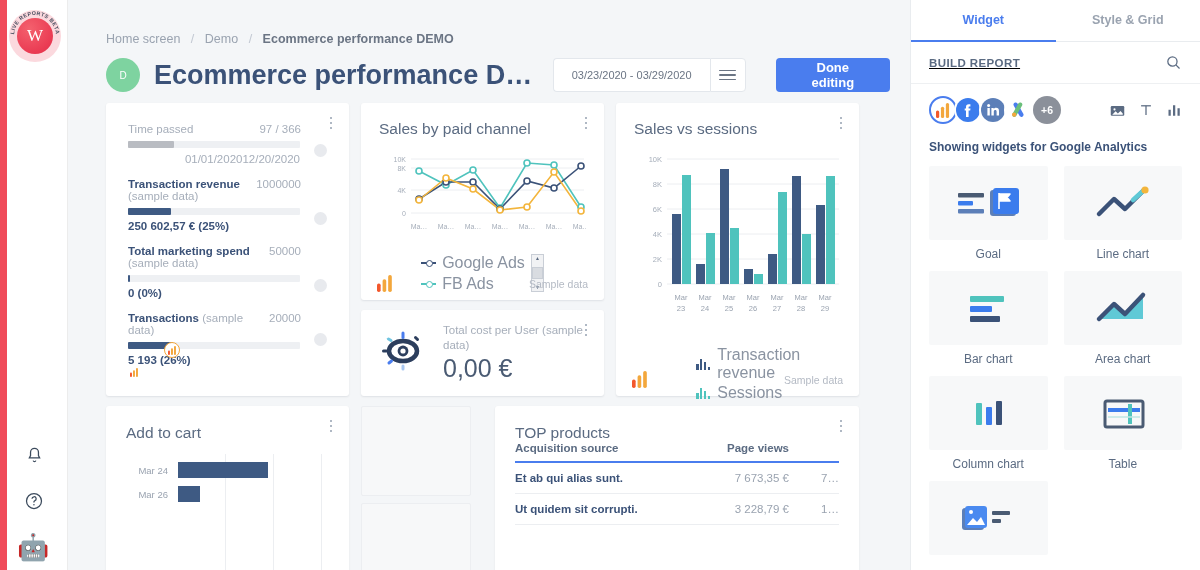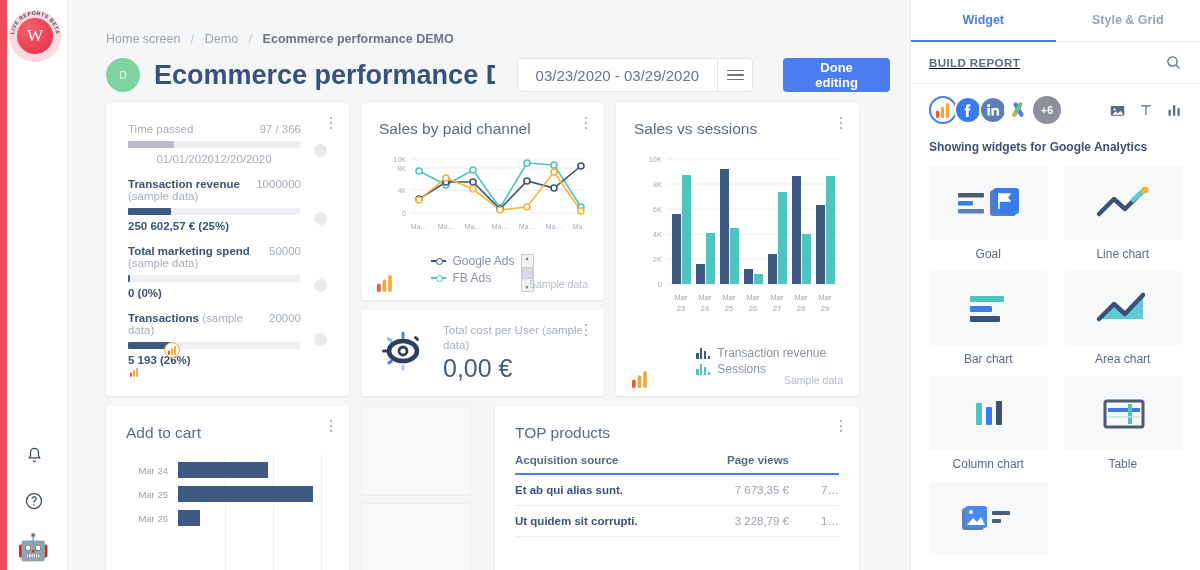--- a/index.html
+++ b/index.html
@@ -74,21 +74,21 @@
   }
   .doc-title {
     font-size: 27px; font-weight: 700; color: #3b5278;
     white-space: nowrap; overflow: hidden; max-width: 400px;
   }
   .daterange-group { display: flex; align-items: stretch; margin-left: 8px; }
   .daterange {
     background: #fff; border: 1px solid #e3e7ec; border-right: none;
     border-radius: 4px 0 0 4px; height: 34px;
     display: flex; align-items: center; padding: 0 18px;
-    font-size: 15px; color: #6b7584; white-space: nowrap; cursor: pointer;
+    font-size: 11px; color: #6b7584; white-space: nowrap; cursor: pointer;
   }
   .dr-menu {
     background: #fff; border: 1px solid #e3e7ec; border-radius: 0 4px 4px 0;
     width: 36px; height: 34px; display: flex; align-items: center; justify-content: center;
     cursor: pointer;
   }
   .dr-menu .bars { width: 17px; }
   .dr-menu .bars span { display: block; height: 1.6px; background: #6b7584; margin: 3px 0; border-radius: 1px; }
   .done-btn {
     margin-left: 16px; background: #4a7dee; color: #fff; border: none;
@@ -116,38 +116,38 @@
   #card-general .card-title { margin-bottom: 16px; }
   .kpi { margin-bottom: 13px; position: relative; }
   .kpi-head { display: flex; justify-content: space-between; align-items: baseline; font-size: 11.5px; }
   .kpi-name { color: #3b5278; font-weight: 700; }
   .kpi-name.muted { color: #a6aeba; font-weight: 400; }
   .kpi-sub { color: #a6aeba; font-weight: 400; }
   .kpi-goal { color: #a6aeba; font-weight: 400; font-size: 11.5px; }
   .kpi-bar { height: 7px; background: #eef0f3; border-radius: 1px; margin: 6px 0 5px 0; width: 172px; }
   .kpi-fill { height: 7px; border-radius: 1px; background: #3e5a83; }
   .kpi-fill.grey { background: #b9bcc2; }
-  .kpi-foot { display: flex; justify-content: center; font-size: 11.5px; color: #a6aeba; }
+  .kpi-foot { display: flex; justify-content: flex-end; font-size: 11.5px; color: #a6aeba; }
   .kpi-val { font-size: 11.5px; color: #3b5278; font-weight: 700; }
   .kpi-dot {
     position: absolute; right: 0; top: 21px; width: 13px; height: 13px;
     border-radius: 50%; background: #e8eaee;
   }
   .ga-badge {
     position: absolute; width: 16px; height: 16px; border-radius: 50%;
     border: 1.6px solid #f3a73c; background: #fff;
     display: flex; align-items: center; justify-content: center;
   }
   .ga-badge svg { width: 9px; height: 9px; }
 
   
   #card-paid { left: 255px; top: 0; width: 243px; height: 197px; padding: 17px 18px; }
   #card-line-legend { display: flex; justify-content: center; gap: 6px; align-items: flex-start; margin-top: 4px; }
   .legend-col { display: flex; flex-direction: column; gap: 3px; }
-  .legend-item { display: flex; align-items: center; gap: 6px; font-size: 12px; color: #8a93a1; }
+  .legend-item { display: flex; align-items: center; gap: 6px; font-size: 16px; color: #8a93a1; }
   .legend-marker { width: 15px; height: 9px; position: relative; }
   .legend-marker::before {
     content: ''; position: absolute; left: 0; top: 3.6px; width: 15px; height: 1.6px; background: currentColor;
   }
   .legend-marker::after {
     content: ''; position: absolute; left: 4.5px; top: 1px; width: 5.5px; height: 5.5px;
     border-radius: 50%; border: 1.6px solid currentColor; background: #fff;
   }
   .mini-scroll {
     width: 13px; height: 38px; border: 1px solid #c9ced6; background: #f1f2f4;
@@ -187,21 +187,21 @@
     pointer-events: none;
   }
 
   
   .placeholder { position: absolute; background: #f7f8f9; border: 1px solid #eceef1; border-radius: 2px; }
   #ph-1 { left: 255px; top: 303px; width: 110px; height: 90px; }
   #ph-2 { left: 255px; top: 400px; width: 110px; height: 73px; }
 
   
   #card-top { left: 389px; top: 303px; width: 364px; height: 170px; padding: 18px 20px; overflow: hidden; }
-  .tp-table { width: 100%; border-collapse: collapse; margin-top: 12px; }
+  .tp-table { width: 100%; border-collapse: collapse; }
   .tp-table th {
     font-size: 11.5px; color: #5b6b82; font-weight: 700; text-align: left;
     padding: 0 0 7px 0; border-bottom: 2px solid #4a7dee;
   }
   .tp-table th.r, .tp-table td.r { text-align: right; }
   .tp-table td {
     font-size: 11.5px; padding: 9px 0; border-bottom: 1px solid #eceef1; color: #9aa3b0;
   }
   .tp-table td.name { color: #3b5278; font-weight: 700; }
 
@@ -601,24 +601,20 @@
             <i></i>
           </div>
         <div class="card-title">Add to cart</div>
         <div class="hgrid"></div>
         <div style="margin-top:20px; position:relative;">
           <div class="hbar-row">
               <span class="hbar-label">Mar 24</span>
               <span class="hbar" style="width:90px"></span>
             </div>
           <div class="hbar-row">
-              <span class="hbar-label">Mar 25</span>
-              <span class="hbar" style="width:135px"></span>
-            </div>
-          <div class="hbar-row">
               <span class="hbar-label">Mar 26</span>
               <span class="hbar" style="width:22px"></span>
             </div>
         </div>
       </div>
 
       <div class="placeholder" id="ph-1"></div>
       <div class="placeholder" id="ph-2"></div>
 
       <div class="card" id="card-top">

